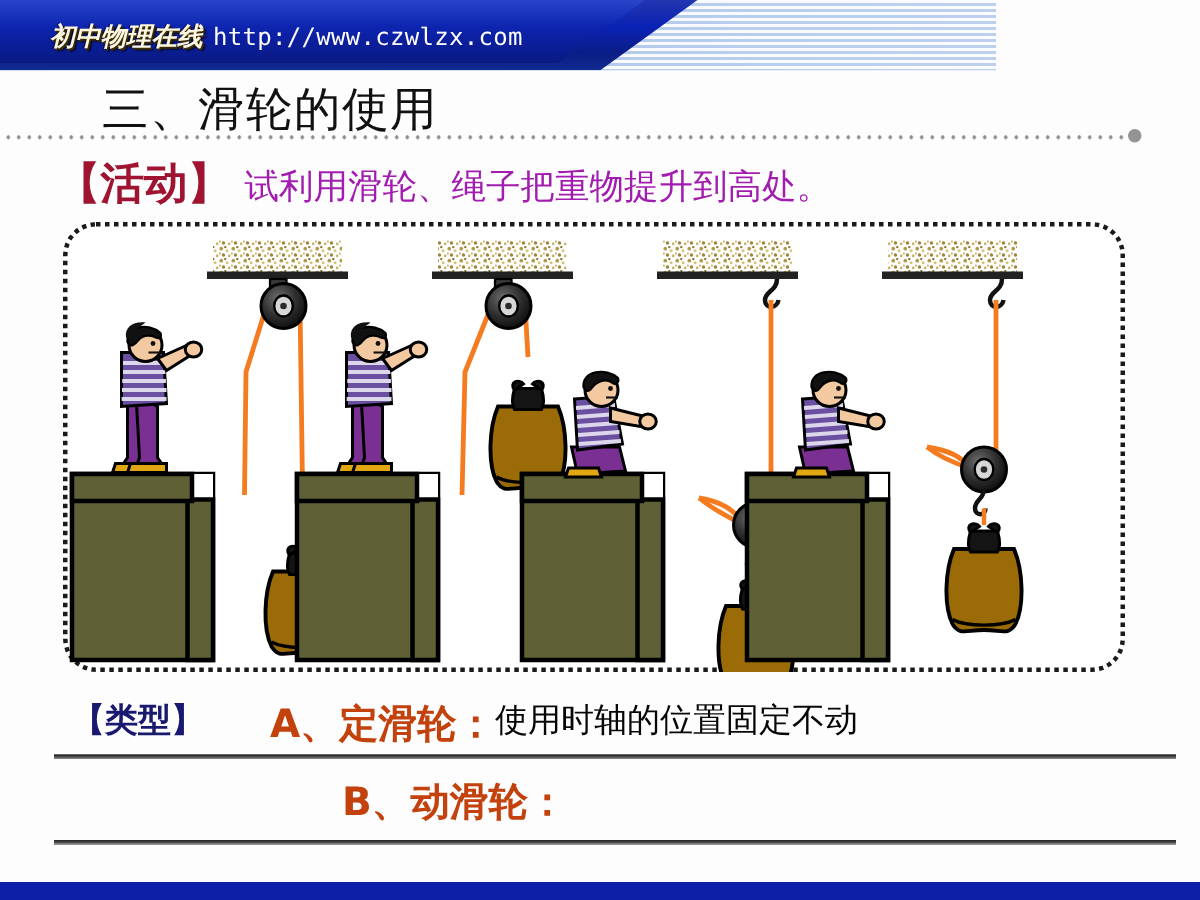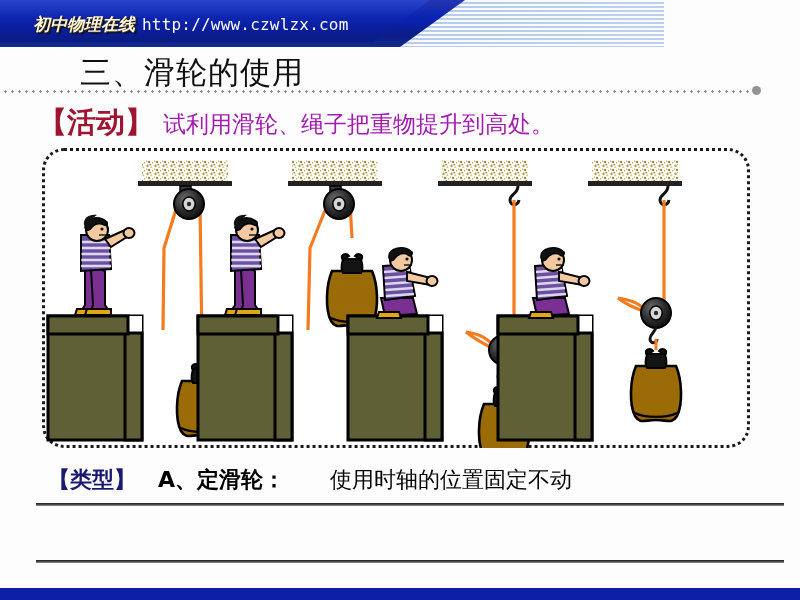--- a/index.html
+++ b/index.html
@@ -43,21 +43,21 @@
     text-shadow:1px 1px 0 #3a2a00, 2px 2px 1px rgba(0,0,0,0.65), -1px 0 0 rgba(0,0,0,0.45);
     white-space:nowrap;
   }
   #logo-url{
     font-family:"DejaVu Sans Mono","Liberation Mono",monospace;
     font-size:16px;color:#ffffff;margin-left:7px;white-space:nowrap;
     letter-spacing:0.2px;
   }
 
   
-  #title-row{position:absolute;left:12px;top:52px;width:712px;height:40px;}
+  #title-row{position:absolute;left:0;top:52px;width:712px;height:40px;}
   #page-title{
     position:absolute;left:68px;top:0px;
     font-family:"DejaVu Serif","Liberation Serif",serif;
     font-size:31px;color:#111;letter-spacing:1px;white-space:nowrap;
   }
   #title-dots{
     position:absolute;left:2px;top:90px;width:752px;height:3px;
     background-image:radial-gradient(circle, #8e8e8e 0px, #8e8e8e 1.2px, transparent 1.4px);
     background-size:7px 3px;background-repeat:repeat-x;
   }
@@ -92,21 +92,21 @@
   #type-block{position:absolute;left:0;top:463px;width:800px;}
   .type-row{position:relative;height:42px;white-space:nowrap;}
   .type-tag{
     position:absolute;left:48px;top:2px;
     font-family:"DejaVu Sans","Liberation Sans",sans-serif;
     font-size:22px;font-weight:bold;color:#191970;
   }
   .type-label{
     position:absolute;top:2px;
     font-family:"DejaVu Sans","Liberation Sans",sans-serif;
-    font-size:22px;font-weight:bold;color:#000000;
+    font-size:26px;font-weight:bold;color:#c2410c;margin-left:22px;
   }
   .type-desc{
     position:absolute;top:2px;
     font-family:"DejaVu Sans","Liberation Sans",sans-serif;
     font-size:22px;color:#060606;
   }
   .rule{position:absolute;height:3px;background:#555;}
   #rule1{left:36px;top:503px;width:748px;
     border-top:1px solid #2b2b2b;border-bottom:1px solid #7d7d7d;background:#4a4a4a;height:1px;}
   #rule2{left:36px;top:560px;width:748px;
@@ -327,18 +327,19 @@
   </g>
 </svg>
 
 <div id="type-block">
   <div class="type-row">
     <span class="type-tag">【类型】</span>
     <span class="type-label" style="left:158px">A、定滑轮：</span>
     <span class="type-desc" style="left:330px">使用时轴的位置固定不动</span>
   </div>
   <div class="type-row" style="height:48px">
+    <span class="type-label" style="left:206px;top:12px">B、动滑轮：</span>
   </div>
 </div>
 <div class="rule" id="rule1"></div>
 <div class="rule" id="rule2"></div>
 
 <div id="bottom-bar"></div>
 
 </body></html>

